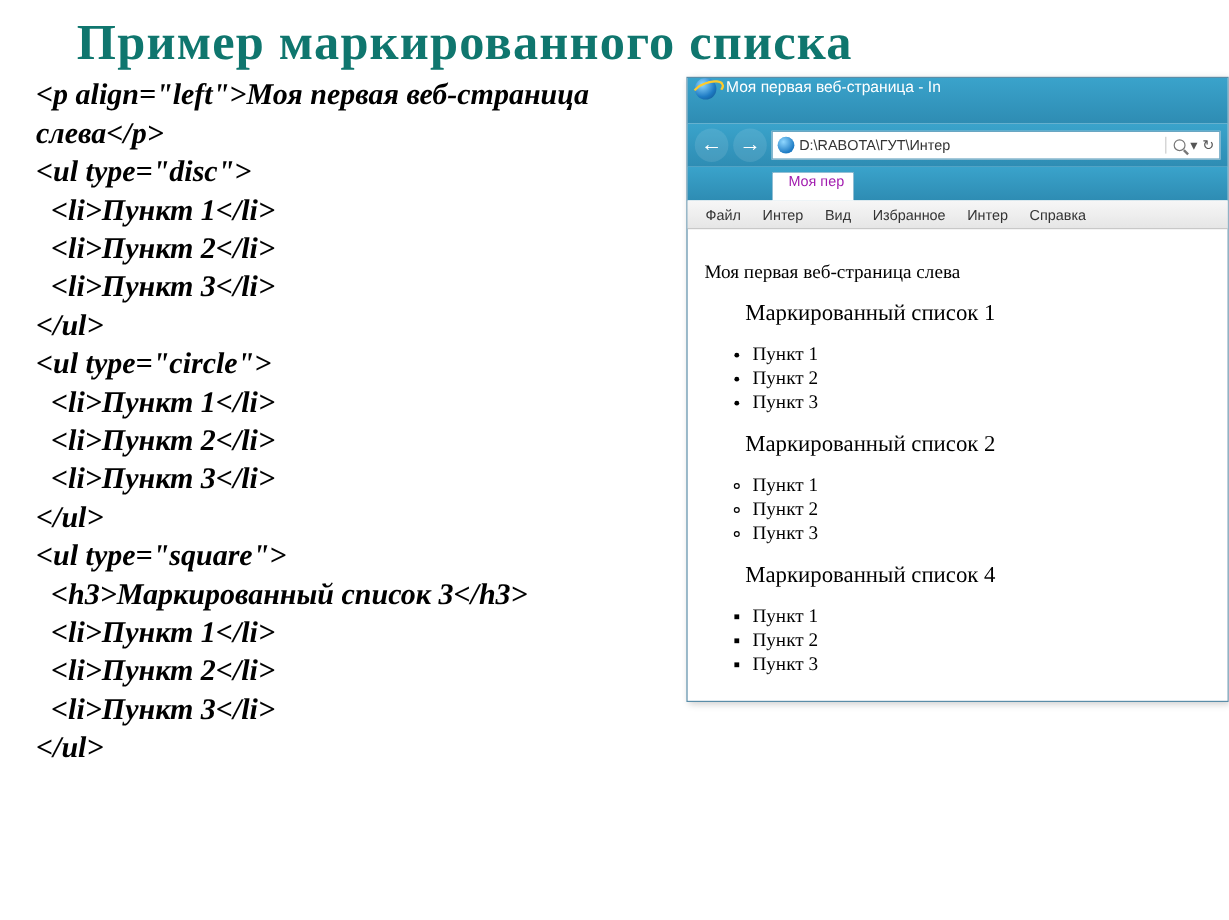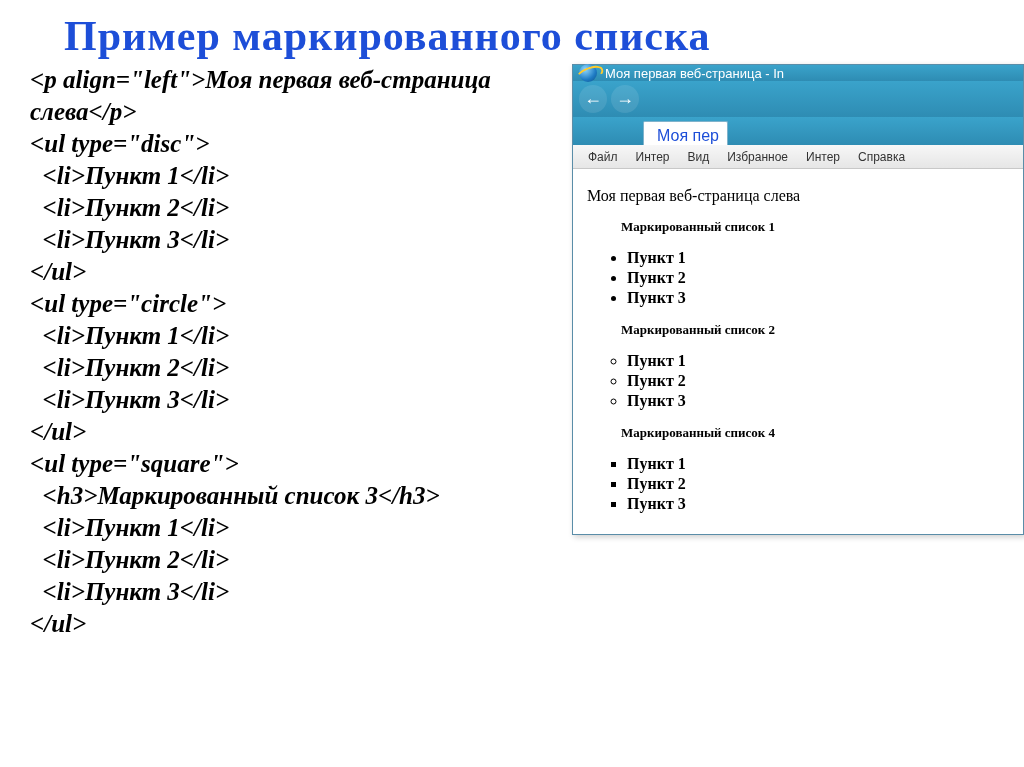--- a/index.html
+++ b/index.html
@@ -11,21 +11,21 @@
     background: #fff;
     overflow: hidden;
   }
   .slide {
     position: relative;
     width: 1024px;
     height: 767px;
     padding: 12px 18px 10px 30px;
   }
   .slide-title {
-    color: #1d4ed8;
+    color: #0f766e;
     font-weight: bold;
     font-size: 42px;
     margin: 0 0 4px 34px;
     letter-spacing: 1px;
   }
   .content {
     display: flex;
     align-items: flex-start;
   }
   .code-col {
@@ -44,24 +44,23 @@
   .browser {
     width: 452px;
     border: 1px solid #5a8da8;
     font-family: "Segoe UI", Tahoma, sans-serif;
     font-style: normal;
     font-weight: normal;
     background: #fff;
     box-shadow: 2px 2px 6px rgba(0,0,0,0.2);
   }
   .titlebar {
-    height: 16px;
+    height: 38px;
     background: linear-gradient(#3aa3cb, #2e8cb3);
     display: flex;
-    align-items: center;
     color: #fff;
     font-size: 13px;
     padding: 0 8px 0 6px;
     gap: 8px;
   }
   .ie-logo {
     width: 18px; height: 18px;
     position: relative;
   }
   .ie-logo::before {
@@ -134,56 +133,55 @@
     display: flex;
     align-items: flex-end;
     padding: 0 0 0 70px;
   }
   .tab {
     background: #fff;
     border: 1px solid #7fb3cc;
     border-bottom: none;
     height: 24px;
     padding: 0 8px;
-    font-size: 16px;
-    display: flex;
-    align-items: flex-end;
+    font-size: 12px;
+    display: flex;
+    align-items: flex-start;
     gap: 5px;
     border-radius: 2px 2px 0 0;
-    color: #1d4ed8;
+    color: #a21caf;
     overflow: hidden;
     white-space: nowrap;
   }
   .menubar {
     height: 24px;
     background: linear-gradient(#f7f7f7, #e6e6e6);
     border-bottom: 1px solid #c8c8c8;
     display: flex;
     align-items: center;
     font-size: 12px;
     color: #333;
     padding: 0 6px;
   }
   .menubar span { padding: 3px 9px; cursor: default; }
   .page {
     padding: 10px 14px 18px 14px;
     font-family: "Times New Roman", serif;
     font-size: 16px;
     color: #000;
   }
-  .page p.para { margin: 8px 0 6px 0; }
+  .page p.para { margin: 18px 0 6px 0; }
   .page h3.lh {
-    font-size: 13px;
-    font-weight: bold;
+    font-size: 19px;
+    font-weight: normal;
     margin: 14px 0 8px 34px;
   }
   .page ul {
     margin: 13px 0 2px 6px;
     padding-left: 34px;
-    font-weight: bold;
   }
   .page ul li {
     padding: 1px 0;
     font-size: 16px;
   }
   ul.disc   { list-style-type: disc; }
   ul.circle { list-style-type: circle; }
   ul.square { list-style-type: square; }
   .mag-icon {
     width: 10px; height: 10px;
@@ -234,20 +232,29 @@
       <div class="browser">
 
         <div class="titlebar">
           <span class="ie-logo"></span>
           <span>Моя первая веб-страница - In</span>
         </div>
 
         <div class="navbar">
           <div class="navbtn">←</div>
           <div class="navbtn">→</div>
+          <div class="addr">
+            <span class="ie-small"></span>
+            <span>D:\RABOTA\ГУТ\Интер</span>
+            <span class="search-badge">
+              <span class="mag-icon"></span>
+              <span>▾</span>
+              <span>↻</span>
+            </span>
+          </div>
         </div>
 
         <div class="tabbar">
           <div class="tab">
             <span class="ie-small"></span>
             <span>Моя пер</span>
           </div>
         </div>
 
         <div class="menubar">

